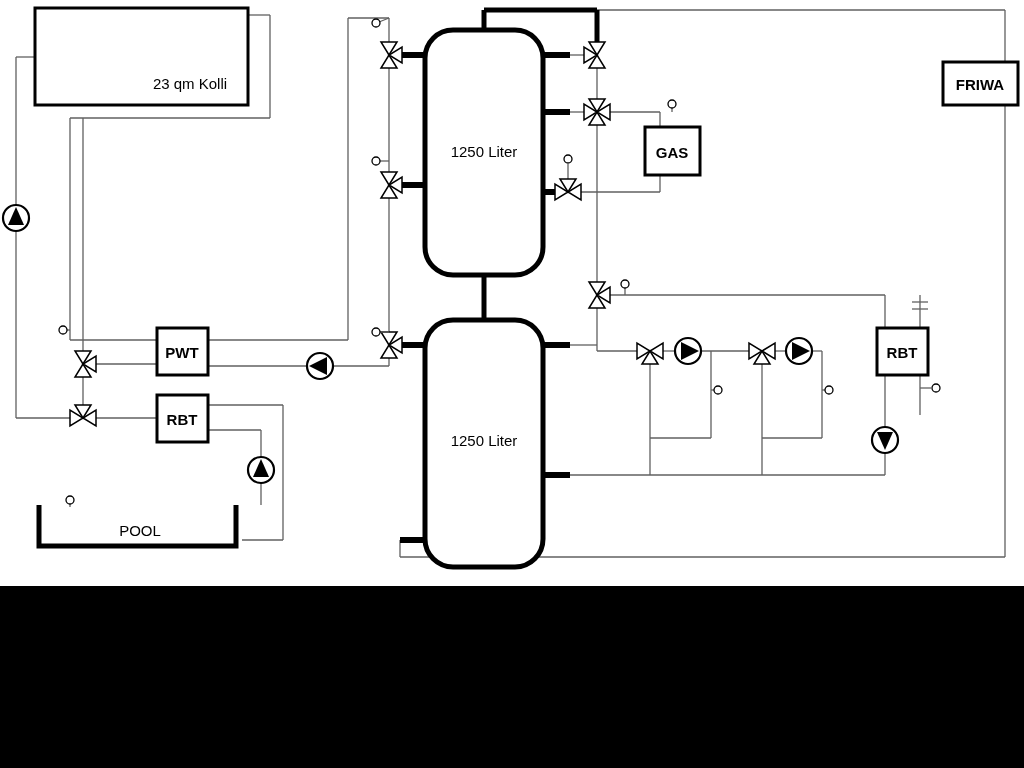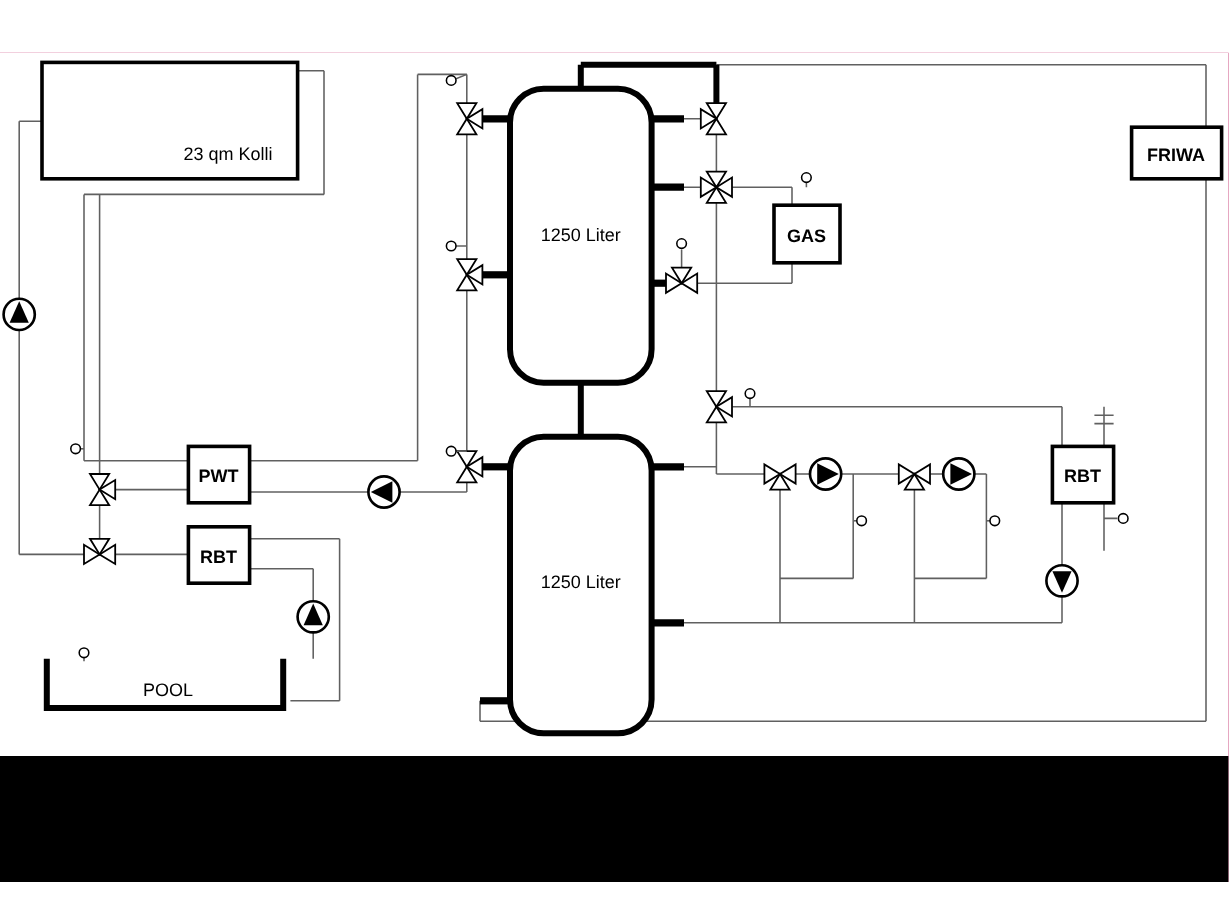--- a/index.html
+++ b/index.html
@@ -1,16 +1,16 @@
 <!DOCTYPE html>
 <html><head>
 <meta charset="utf-8">
 <style>
   html,body{margin:0;padding:0;background:#fff;}
-  .stage{position:relative;width:1024px;height:691px;background:#be185d;overflow:hidden;margin-top:44px;}
+  .stage{position:relative;width:1024px;height:768px;background:#15803d;overflow:hidden;}
   svg{display:block;}
   text{font-family:"Liberation Sans", sans-serif;fill:#000;}
   .lbl{font-size:15px;}
   .lbl-bold{font-size:15px;font-weight:bold;}
   .thin{stroke:#606060;stroke-width:1.3;fill:none;}
   .thick{stroke:#000;fill:none;}
   .valve{fill:#fff;stroke:#000;stroke-width:1.5;}
   .pumpc{fill:#fff;stroke:#000;stroke-width:2.2;}
   .pumpt{fill:#000;stroke:none;}
   .sensor{fill:#fff;stroke:#000;stroke-width:1.3;}

